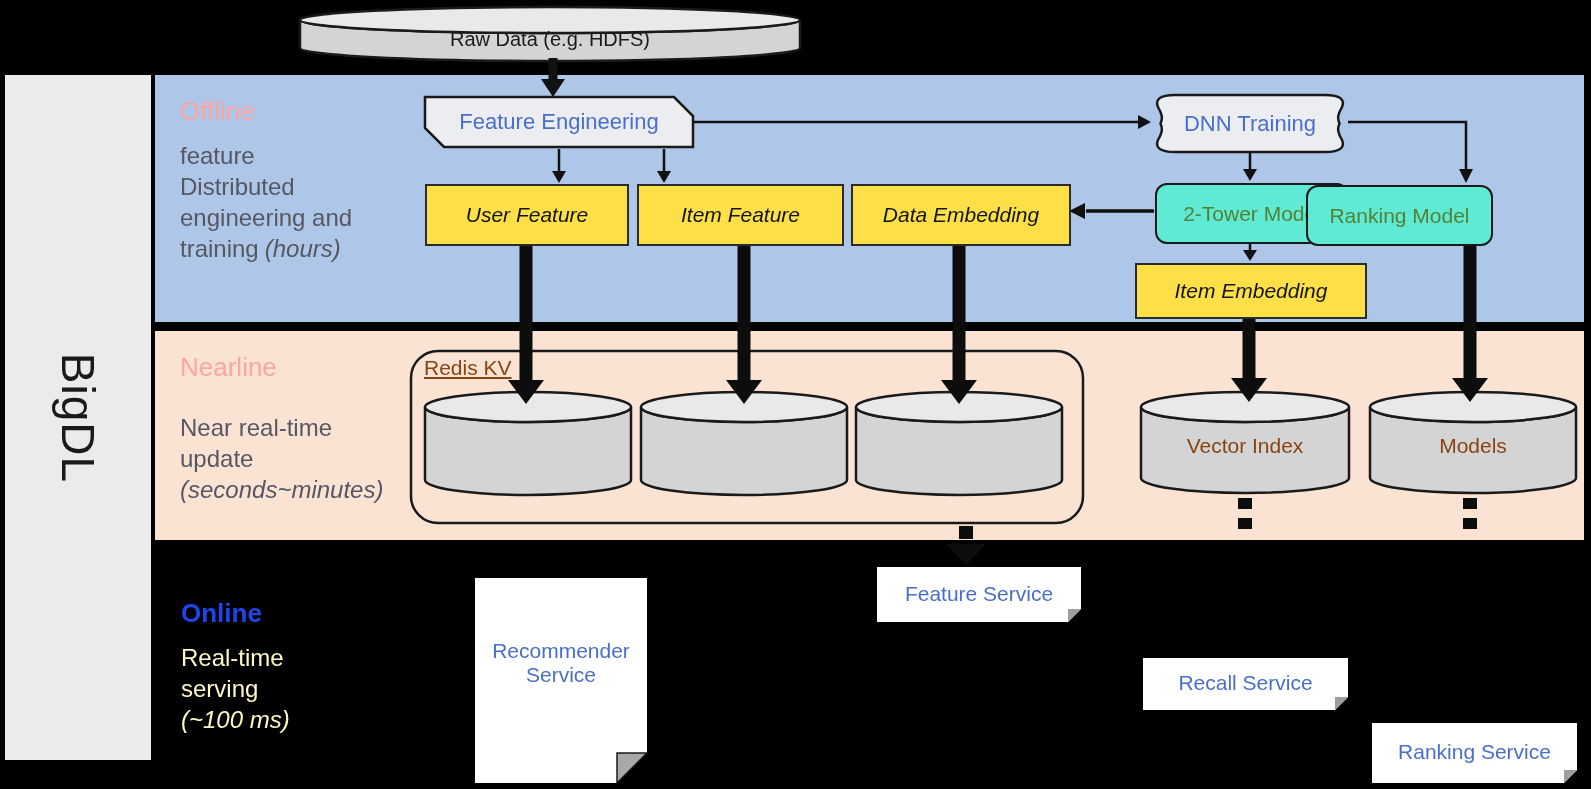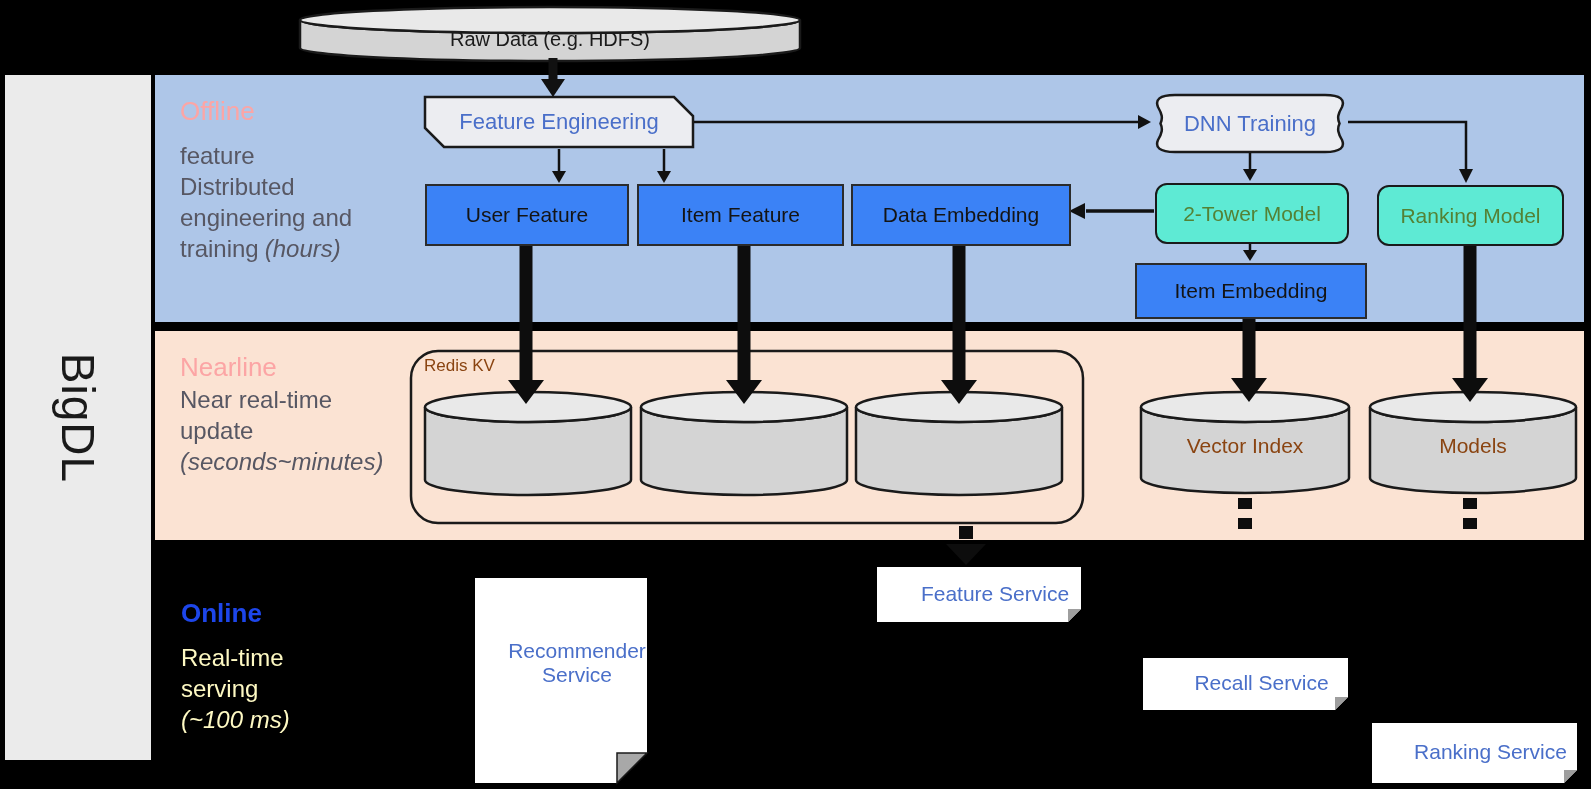--- a/index.html
+++ b/index.html
@@ -15,37 +15,37 @@
 
   
   .band{left:155px;width:1429px;}
   .offline{top:75px;height:247px;background:#aec6e8;}
   .nearline{top:331px;height:209px;background:#fbe3d3;}
 
   svg.overlay{left:0;top:0;z-index:2;}
   .node{z-index:3;}
 
   
-  .gbox{background:#3b82f6;border:2.5px solid #2b2b2b;color:#141414;font-size:21px;}
+  .gbox{background:#fde047;border:2.5px solid #2b2b2b;color:#141414;font-size:21px;font-style:italic;}
   .rbox{background:#5eead4;border:2.5px solid #1a1a1a;border-radius:12px;font-size:21px;}
   .green{color:#548235;}
   .blue{color:#4a6fc9;}
   .txt{font-size:22px;}
 
   
   .sec-title{font-size:26px;font-weight:500;color:#fca5a5;}
   .sec-title.online{color:#1d46ea;font-weight:700;}
   .sec-desc{font-size:24px;line-height:31px;color:#575763;}
   .sec-desc.on-black{color:#fef9c3;}
   .it{font-style:italic;}
   .sp{margin-left:6px;}
 
-  .svc{font-size:21px;color:#4a6fc9;padding-left:16px;}
+  .svc{font-size:21px;color:#4a6fc9;}
   .raw-label{font-size:20px;color:#1a1a1a;}
-  .redis-label{font-size:17px;color:#8a4411;z-index:3;}
+  .redis-label{font-size:21px;color:#8a4411;z-index:3;text-decoration:underline;}
   .cyl-label{font-size:21px;color:#8a4411;}
 </style>
 </head>
 <body>
 
 <div class="stage">
 
   <div class="bigdl-bar abs">
     <span class="bigdl-text">BigDL</span>
   </div>
@@ -200,29 +200,29 @@
   </div>
   <div class="abs lbl gbox node" style="left:637px;top:184px;width:203px;height:58px">
     <span>Item Feature</span>
   </div>
   <div class="abs lbl gbox node" style="left:851px;top:184px;width:216px;height:58px">
     <span>Data Embedding</span>
   </div>
   <div class="abs lbl rbox green node" style="left:1155px;top:183px;width:190px;height:57px">
     <span>2-Tower Model</span>
   </div>
-  <div class="abs lbl rbox green node" style="left:1377px;top:185px;width:183px;height:57px">
+  <div class="abs lbl rbox green node" style="left:1306px;top:185px;width:183px;height:57px">
     <span>Ranking Model</span>
   </div>
   <div class="abs lbl gbox node" style="left:1135px;top:263px;width:228px;height:52px">
     <span>Item Embedding</span>
   </div>
 
   <div class="abs sec-title node" style="left:180px;top:352px">Nearline</div>
-  <div class="abs sec-desc node" style="left:180px;top:384px;width:245px">
+  <div class="abs sec-desc node" style="left:180px;top:412px;width:245px">
     <div>Near real-time</div>
     <div>update</div>
     <div class="it">(seconds~minutes)</div>
   </div>
 
   <div class="abs redis-label node" style="left:424px;top:356px">Redis KV</div>
 
   <div class="abs lbl cyl-label node" style="left:1141px;top:430px;width:208px;height:32px">
     <span>Vector Index</span>
   </div>

